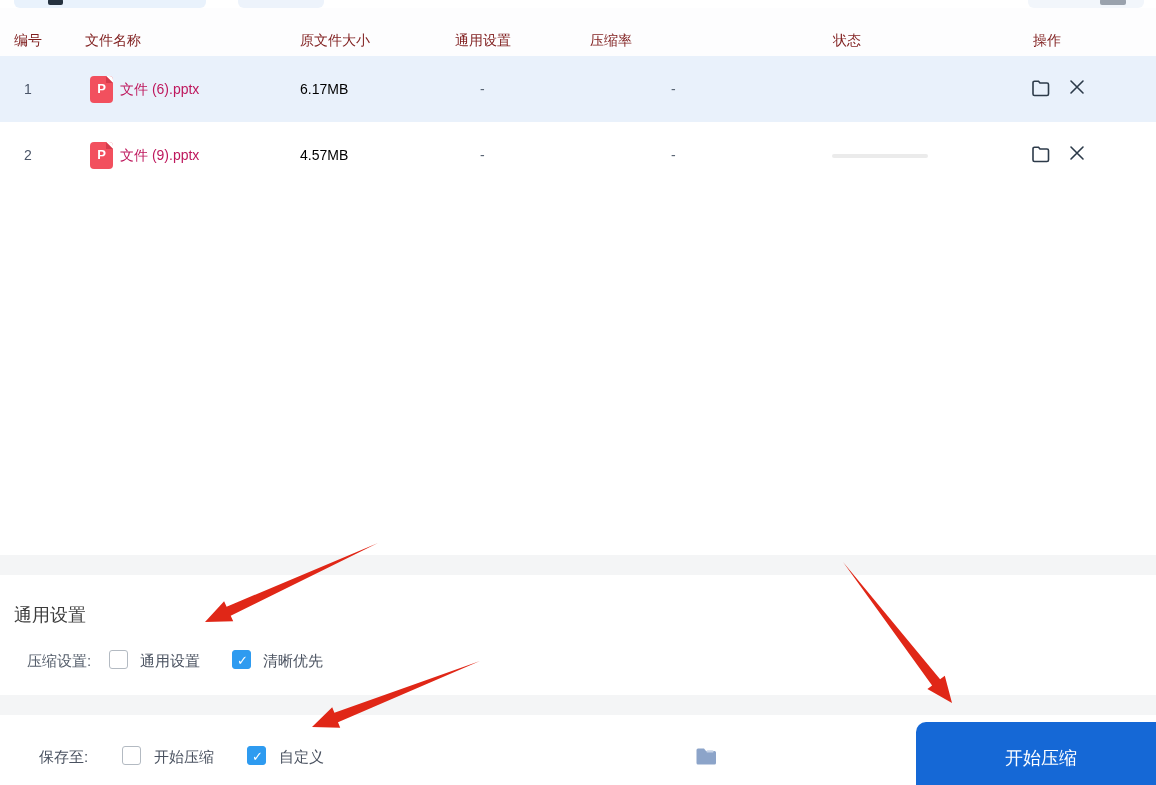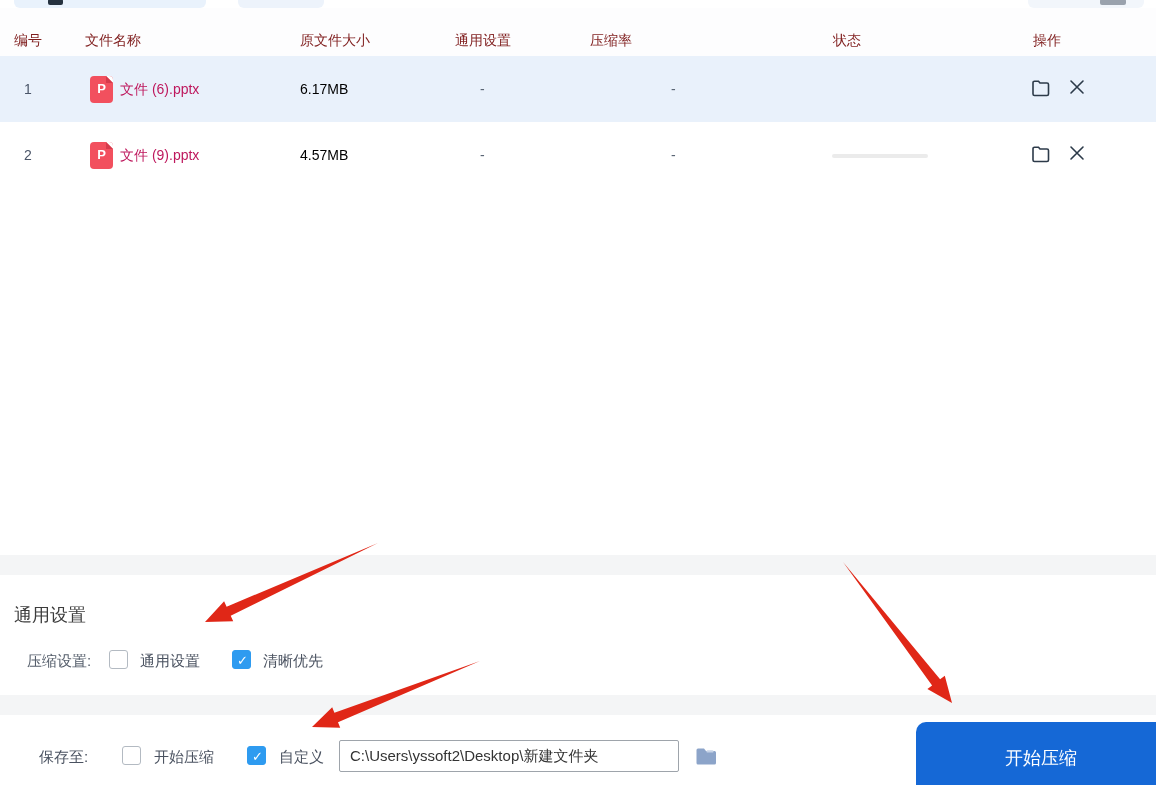--- a/index.html
+++ b/index.html
@@ -166,21 +166,20 @@
   <span class="cb o2 checked"></span>
   <span class="cb-label o2">清晰优先</span>
 </div>
 
 <div class="row-save">
   <span class="lbl">保存至:</span>
   <span class="cb o1"></span>
   <span class="cb-label o1">开始压缩</span>
   <span class="cb o2 checked"></span>
   <span class="cb-label o2">自定义</span>
-  <input class="path-input" type="text" value="C:\Users\yssoft2\Desktop\新建文件夹" style="">
   <span class="browse-folder">
     <svg width="25" height="24" viewBox="0 0 25 24">
       <path d="M2.5 6 a1.5 1.5 0 0 1 1.5 -1.5 h6 l2 2.5 h8.5 a1.5 1.5 0 0 1 1.5 1.5 v10.5 a1.5 1.5 0 0 1 -1.5 1.5 h-16.5 a1.5 1.5 0 0 1 -1.5 -1.5 Z" fill="#8ca4c9"></path>
       <rect x="12.5" y="6.2" width="7" height="2.4" rx="1.2" fill="#c7d4e8"></rect>
     </svg>
   </span>
 </div>
 
 <button class="start-btn">开始压缩</button>
 

